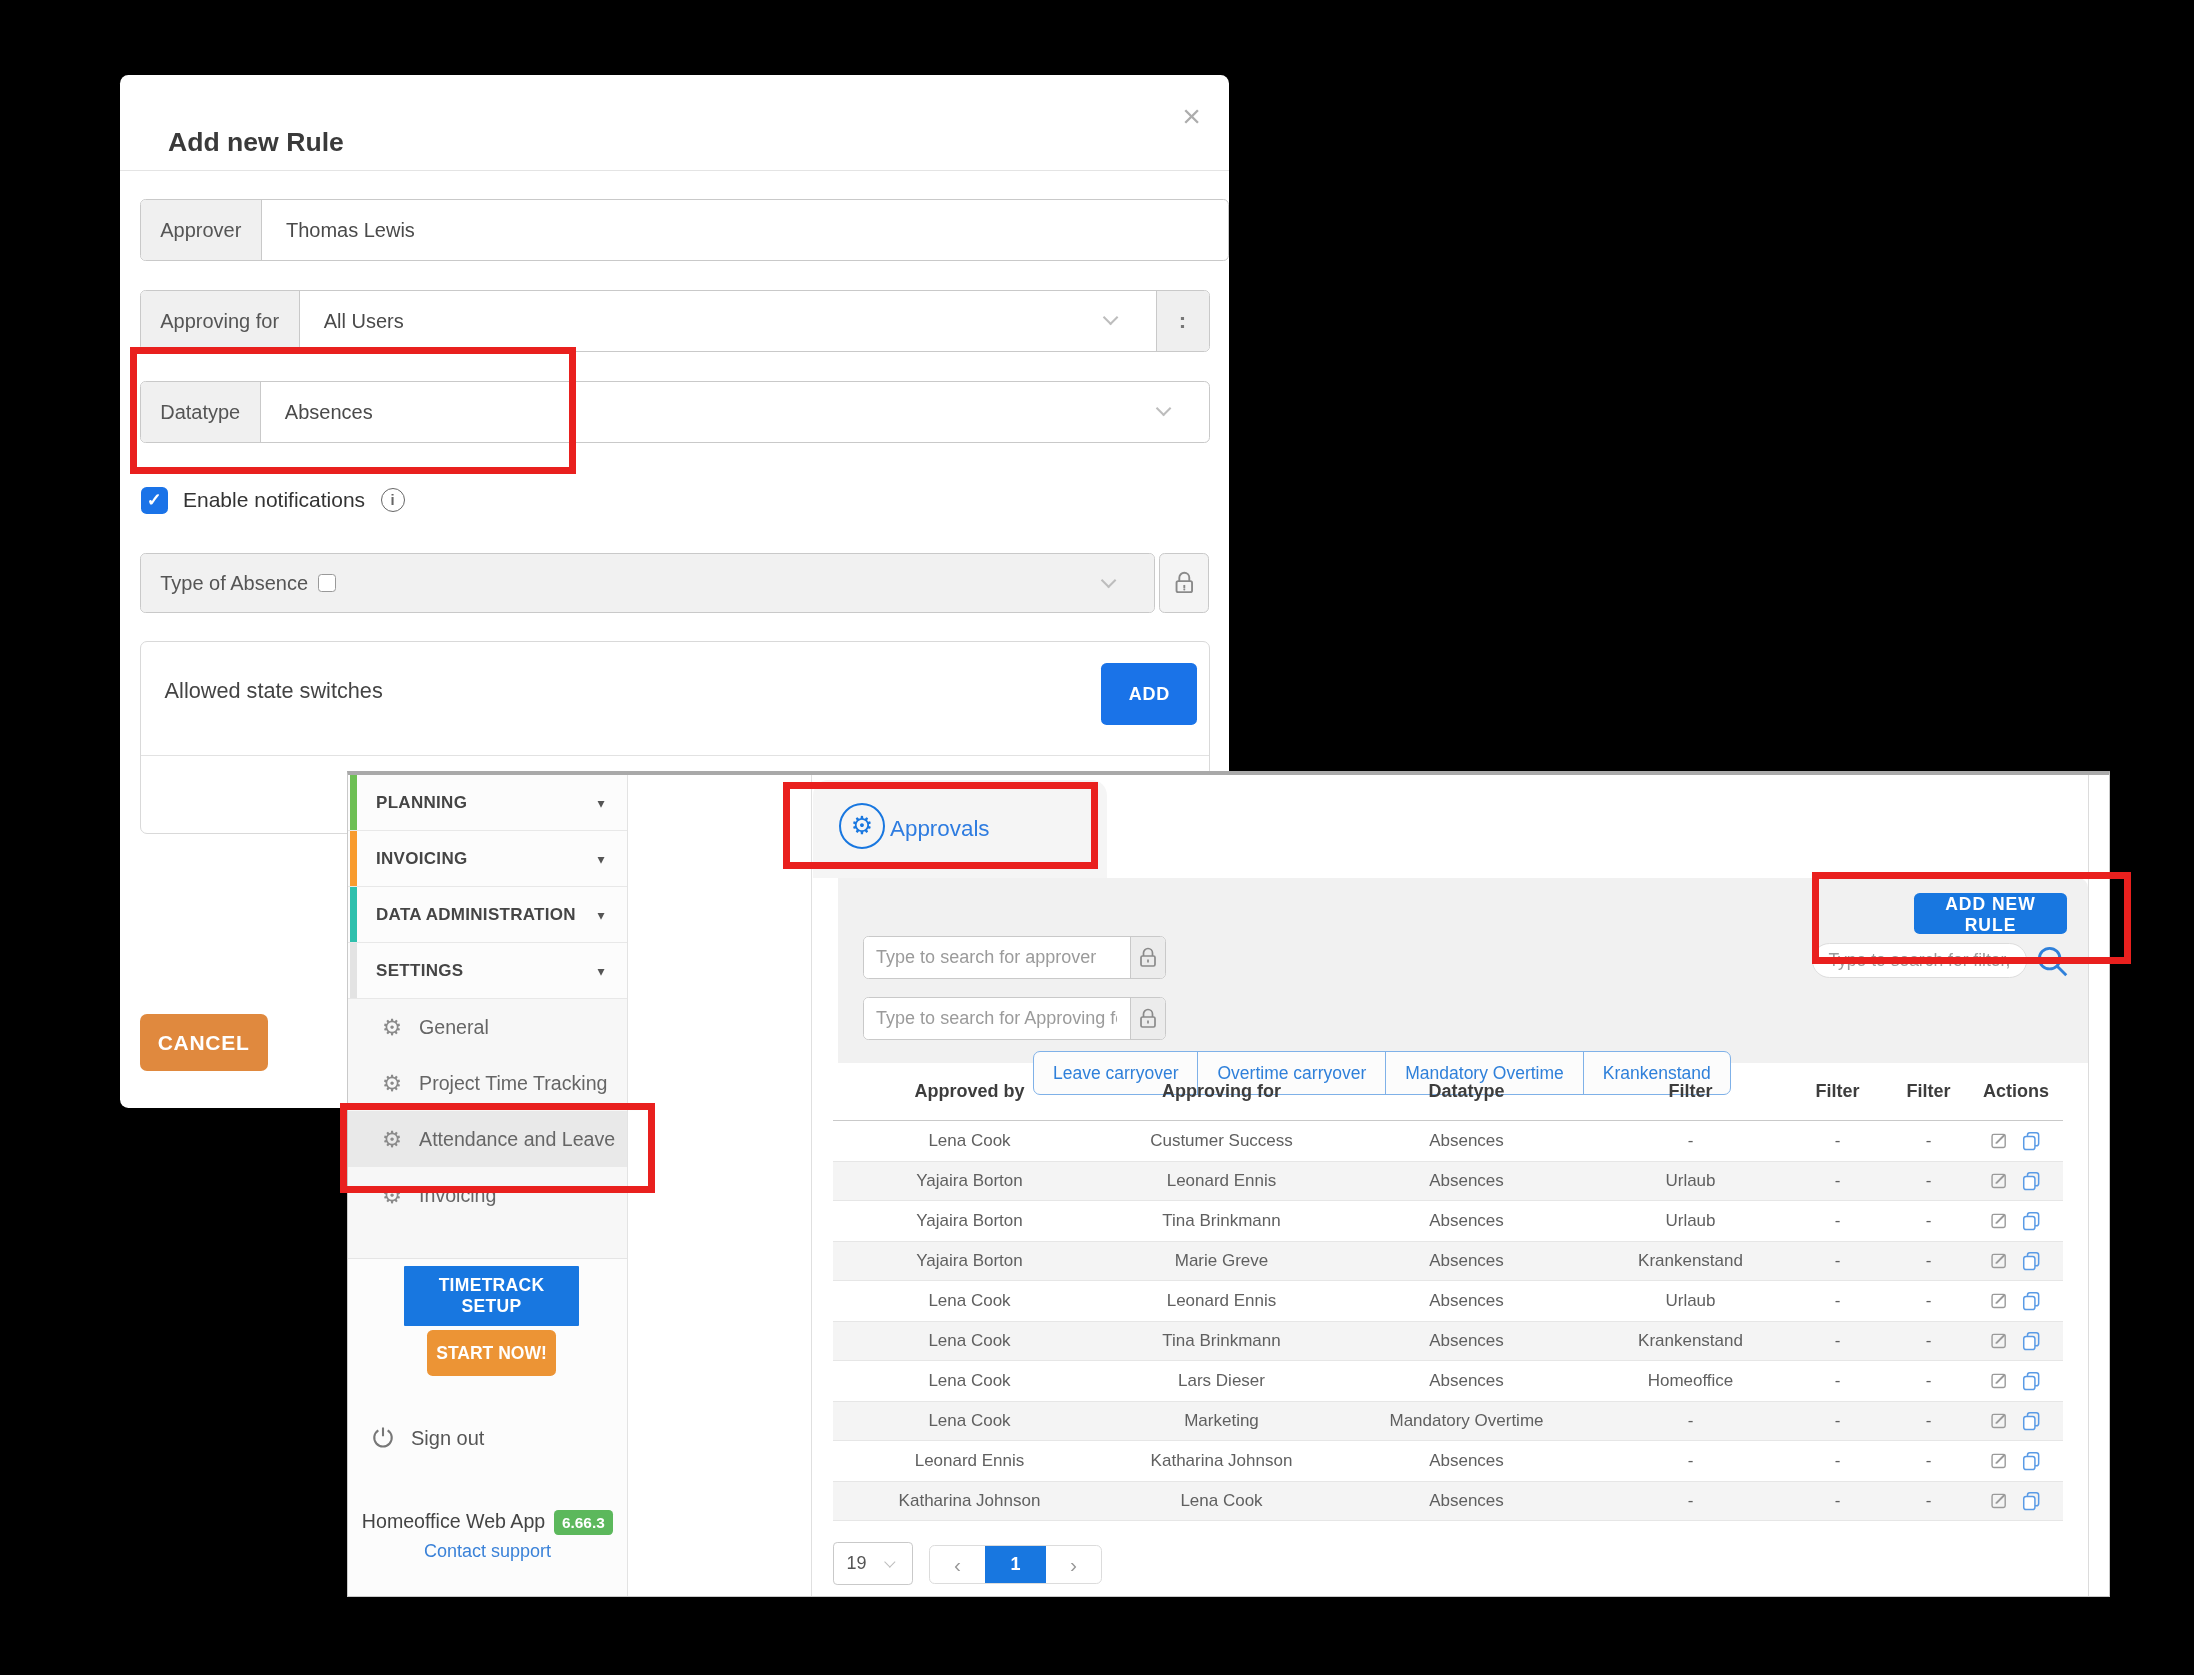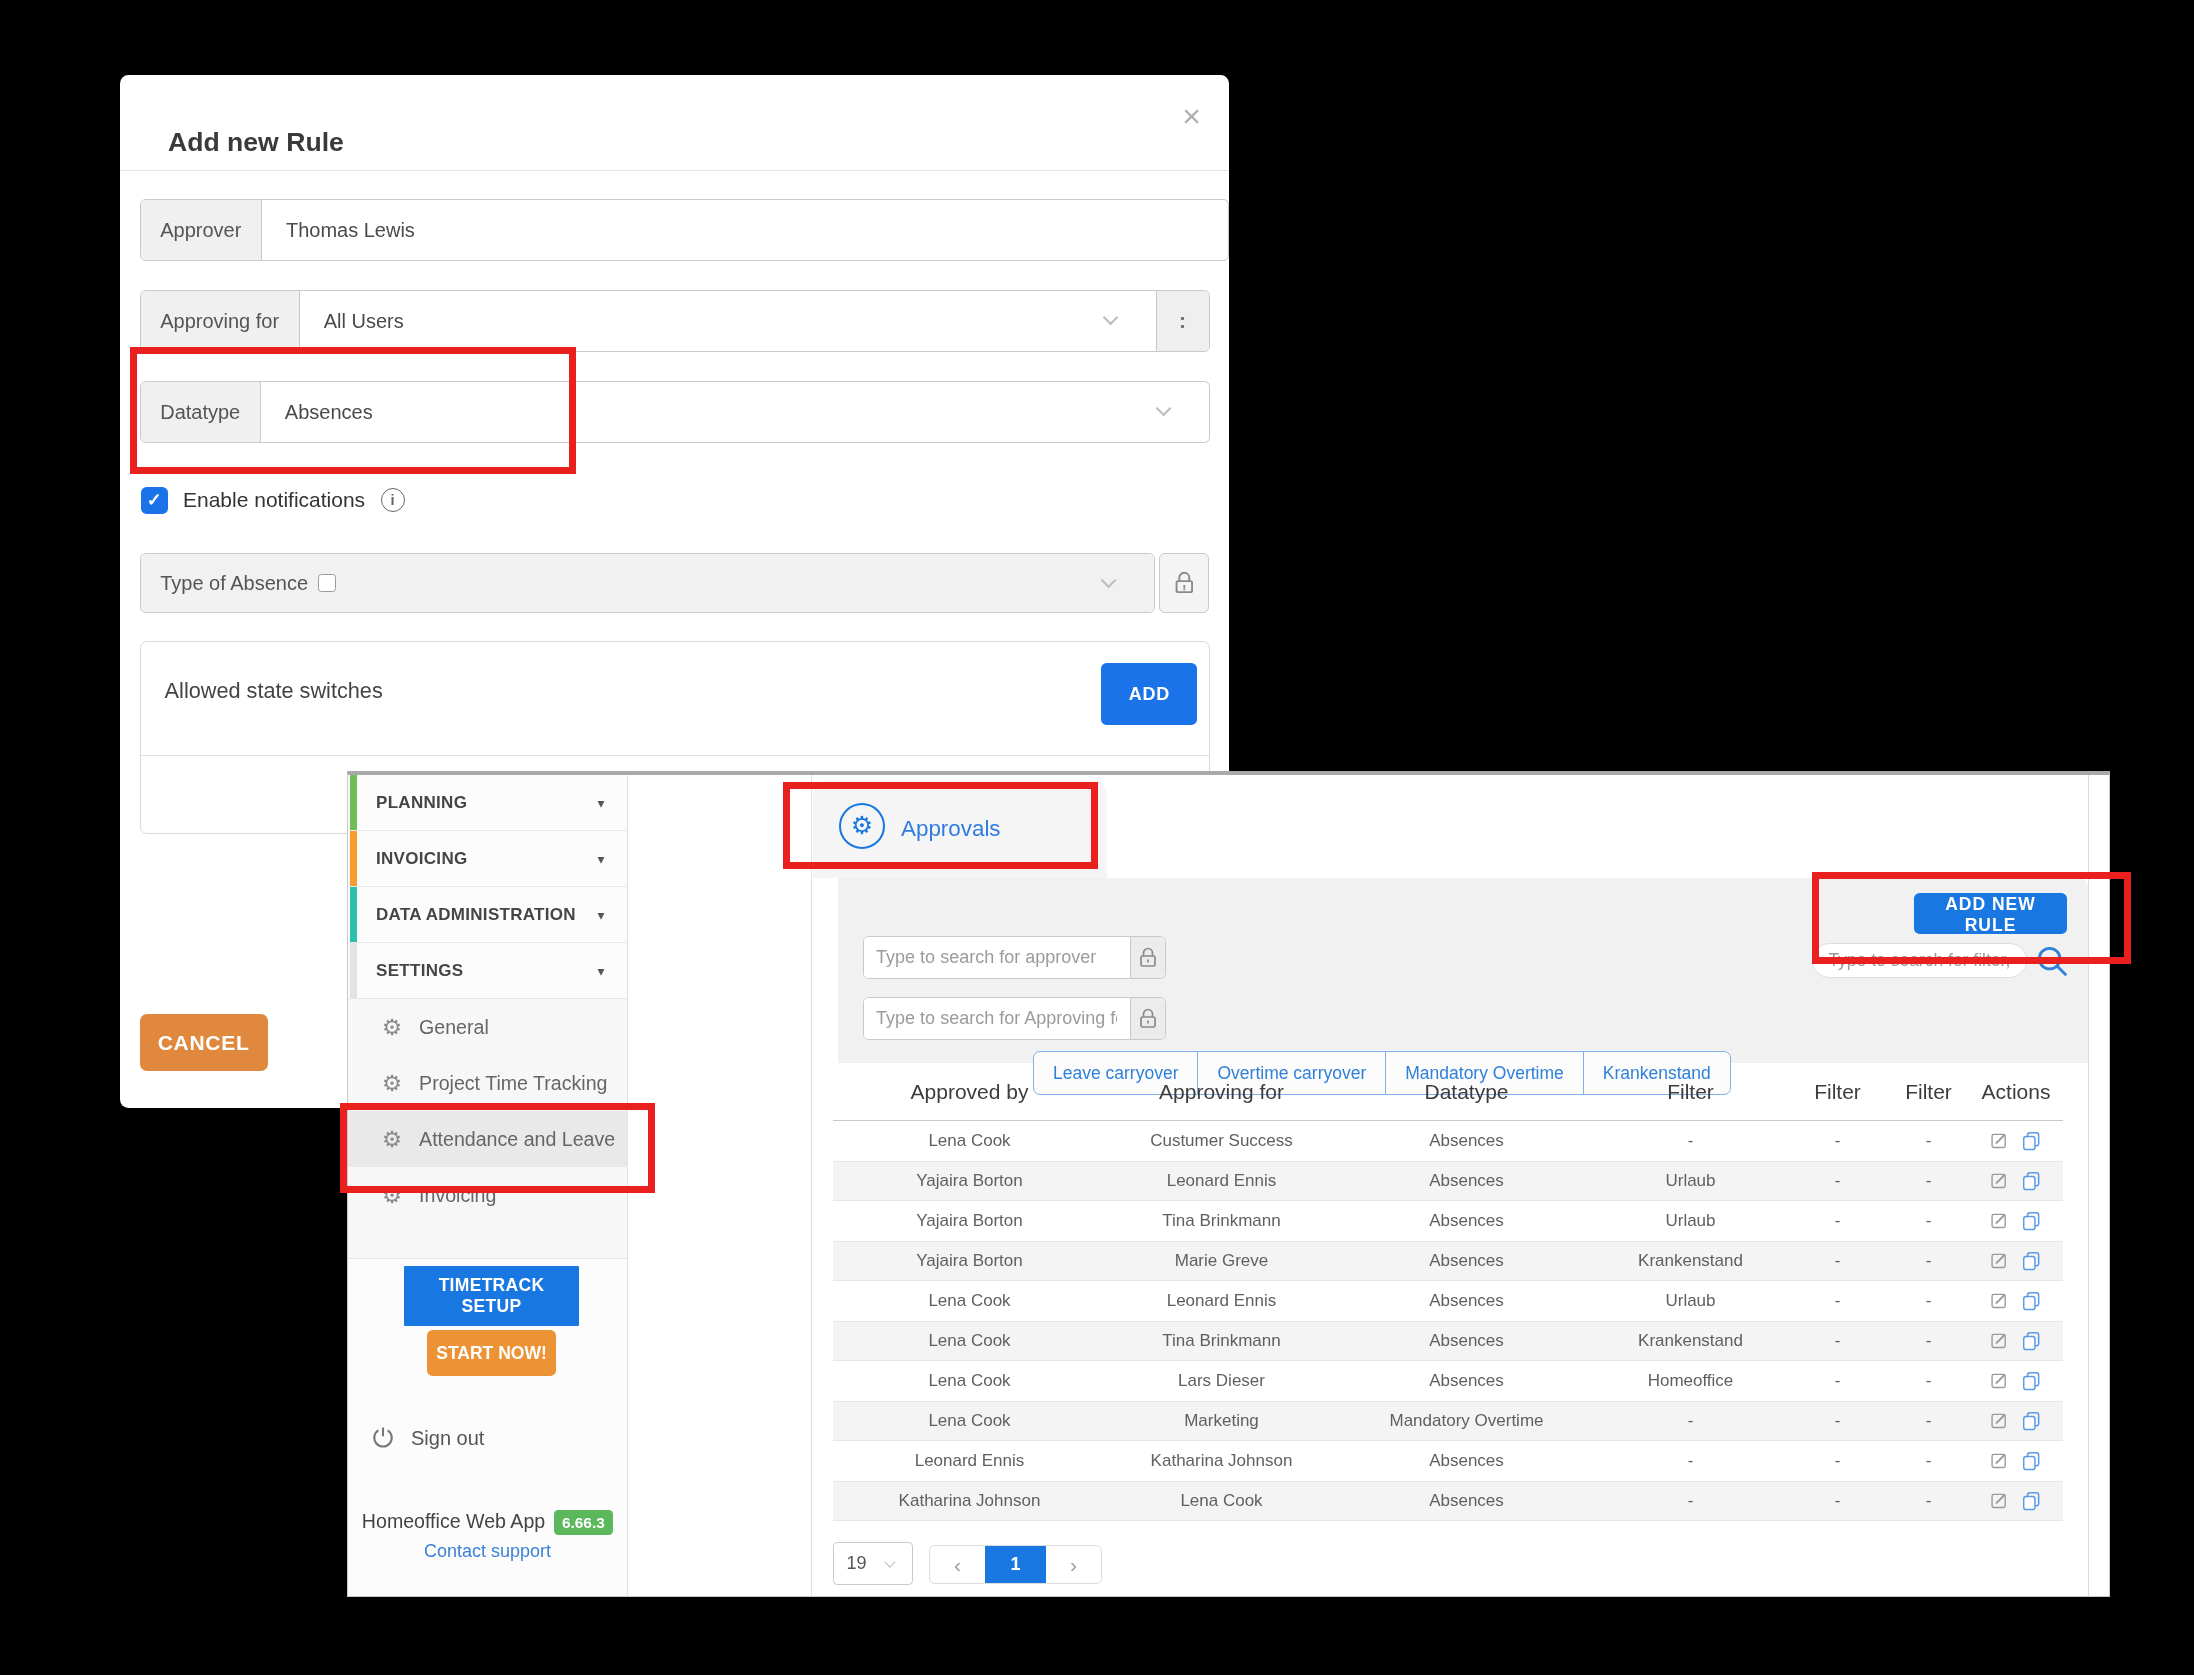--- a/index.html
+++ b/index.html
@@ -75,21 +75,21 @@
   .support{position:absolute;left:0;top:766px;width:100%;text-align:center;font-size:18px;color:#3b82d8;}
 
   
   .content{position:absolute;left:280px;top:0;right:0;bottom:0;background:#fff;}
   .v-divider{position:absolute;left:183px;top:0;width:0.7px;height:100%;background:#e0e0e0;}
   .gutter{position:absolute;left:1460px;top:0;width:0.7px;height:100%;background:#dcdcdc;}
   .tab{position:absolute;left:185px;top:4.9px;width:294px;height:98px;background:#f5f5f5;border-radius:15.4px 15.4px 0 0;}
   .tab-gear-circle{position:absolute;left:26px;top:23px;width:46px;height:46px;border:2.8px solid #1877e0;
                    border-radius:50%;display:flex;align-items:center;justify-content:center;}
   .tab-gear-circle .gear{margin:0;color:#1877e0;font-size:25px;}
-  .tab-title{position:absolute;left:88px;top:0;height:98px;display:flex;align-items:center;
+  .tab-title{position:absolute;left:77px;top:0;height:98px;display:flex;align-items:center;
              font-size:22.4px;color:#2e7ce0;}
   .toolbar{position:absolute;left:210px;top:103px;width:1250px;height:185px;background:#f1f1f1;border-radius:0 9.8px 0 0;}
   .search{position:absolute;left:24.5px;width:303px;height:43px;display:flex;border:0.7px solid #c9c9c9;
           border-radius:5.6px;overflow:hidden;background:#fff;}
   .search input{flex:1;border:none;outline:none;font-size:18px;color:#555;padding:0 12.6px;
                 font-family:inherit;background:#fff;min-width:0;}
   .search input::placeholder{color:#9b9b9b;}
   .lock-btn{width:35px;background:#ececec;border-left:0.7px solid #c9c9c9;display:flex;align-items:center;justify-content:center;}
   .search-1{top:58px;} .search-2{top:119px;}
   .btn-add-rule{position:absolute;left:1076px;top:14.7px;width:153px;height:41px;background:#1877e0;border:none;
@@ -101,21 +101,21 @@
   .mag{position:absolute;left:1195px;top:64px;width:38px;height:38px;}
   .filter-group{position:absolute;left:195px;top:173px;height:44px;display:flex;border:1.4px solid #7fb1e8;
                 border-radius:7px;background:#fcfcfc;overflow:hidden;}
   .filter-btn{border:none;background:transparent;color:#2f80da;font-size:17.5px;font-family:inherit;
               padding:0 19px;border-left:1.4px solid #7fb1e8;white-space:nowrap;}
   .filter-btn:first-child{border-left:none;}
 
   
   .tbl{position:absolute;left:205px;top:288px;width:1230px;}
   .trow{display:grid;grid-template-columns:273px 231px 259px 189px 105px 77px 98px;align-items:center;}
-  .thead{height:58px;font-weight:400;font-size:21px;color:#3d3d3d;border-bottom:0.7px solid #c9c9c9;}
+  .thead{height:58px;font-weight:700;font-size:18px;color:#3d3d3d;border-bottom:0.7px solid #c9c9c9;}
   .thead span{text-align:center;}
   .drow{height:40px;font-size:17px;color:#606060;}
   .drow span{text-align:center;overflow:hidden;white-space:nowrap;}
   .drow:nth-child(odd){background:#f4f4f4;border-top:0.7px solid #e6e6e6;border-bottom:0.7px solid #e6e6e6;}
   .actions-cell{display:flex;justify-content:center;align-items:center;gap:9.8px;}
   .pag-size{position:absolute;left:205px;top:767px;width:80px;height:43px;border:0.7px solid #c9c9c9;
             border-radius:4.2px;background:#fff;display:flex;align-items:center;font-size:18px;color:#555;padding:0 12.6px;}
   .pag-size .chv{width:7.7px;height:7.7px;border-width:1.4px;margin-left:19.6px;margin-top:-4.2px;}
   .pager{position:absolute;left:301px;top:770px;width:173px;height:39px;border:0.7px solid #dcdcdc;border-radius:5.6px;
          background:#fff;display:flex;overflow:hidden;}

